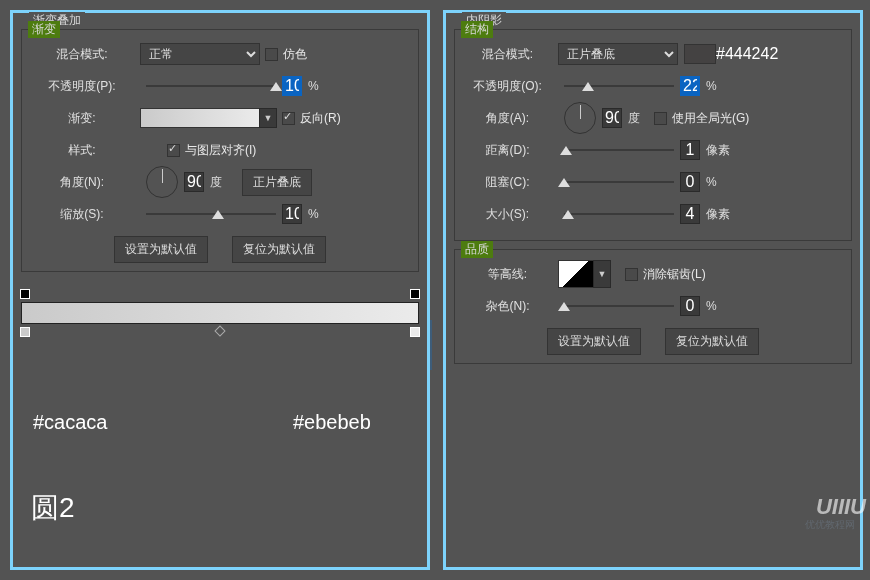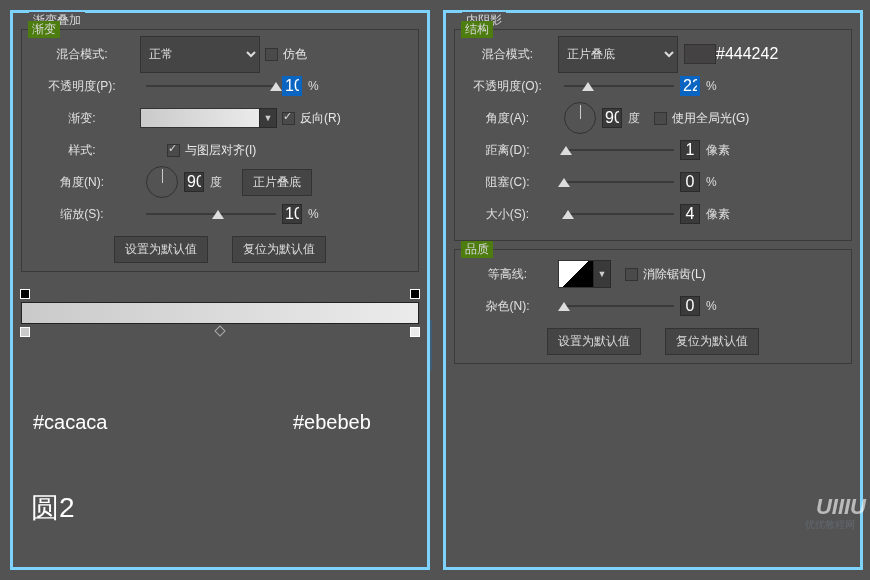--- a/index.html
+++ b/index.html
@@ -5,21 +5,21 @@
 *{box-sizing:border-box;margin:0;padding:0;font-family:"Microsoft YaHei",sans-serif}
 body{background:#535353;width:870px;height:580px;color:#e8e8e8;font-size:12px;position:relative;overflow:hidden}
 .panel{position:absolute;border:3px solid #7dd3fc}
 .panel.left{left:10px;top:10px;width:420px;height:560px}
 .panel.right{left:443px;top:10px;width:420px;height:560px}
 .group{position:relative;border:1px solid #3a3a3a;margin:8px 8px 0 8px;padding:10px 8px 8px 8px}
 .group-title{position:absolute;top:-9px;left:6px;background:#4d7c0f;padding:0 4px;font-size:12px;color:#d8d8d8}
 .row{display:flex;align-items:center;height:28px;margin-bottom:4px}
 .lbl{width:110px;text-align:center;padding-right:6px;color:#e0e0e0;font-size:12px}
 .lbl.r{width:95px}
-select{background:#454545;color:#ddd;border:1px solid #333;height:37px;width:120px;padding:0 4px;font-size:12px}
+select{background:#454545;color:#ddd;border:1px solid #333;height:22px;width:120px;padding:0 4px;font-size:12px}
 select.sm{width:115px}
 .chk{width:13px;height:13px;border:1px solid #333;background:#4a4a4a;margin:0 5px;display:inline-block;flex-shrink:0}
 .chk.on{background:#4a4a4a;position:relative}
 .chk.on::after{content:"✓";position:absolute;top:-3px;left:0;color:#ddd;font-size:11px}
 .num{background:#3a3a3a;color:#fff;border:1px solid #2a2a2a;width:20px;height:20px;text-align:center;font-size:16px;padding:2px}
 .num.hi{background:#0a64c2;border-color:#0a64c2}
 .unit{margin-left:6px;color:#ddd}
 .slider{position:relative;height:20px;width:100px;display:inline-flex;align-items:center;margin:0 6px}
 .track{height:2px;background:#3a3a3a;width:100%;position:relative}
 .thumb{position:absolute;width:0;height:0;border-left:6px solid transparent;border-right:6px solid transparent;border-bottom:9px solid #ddd;top:-3px;transform:translateX(-50%)}

